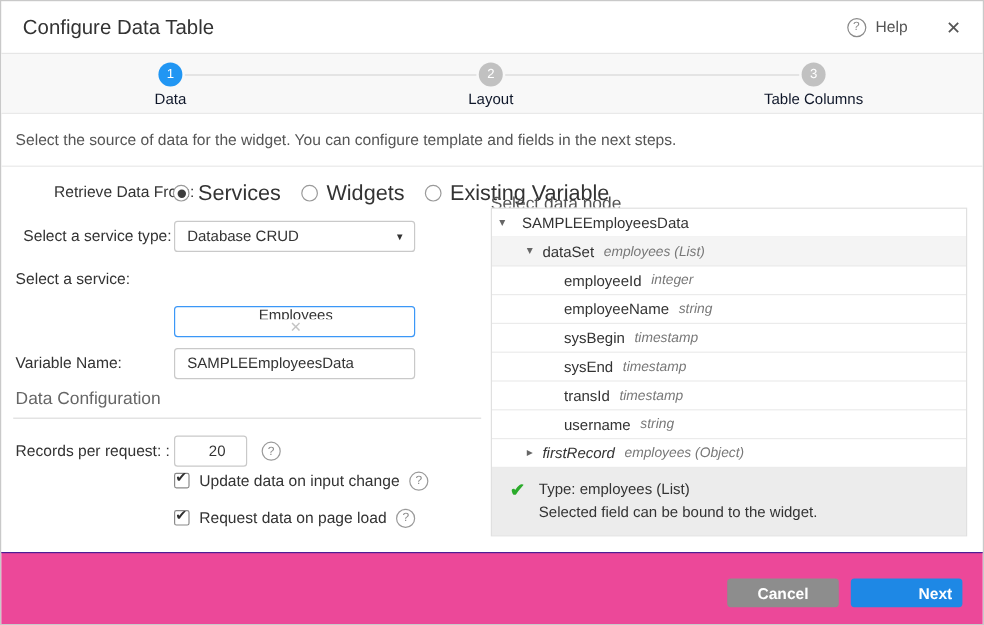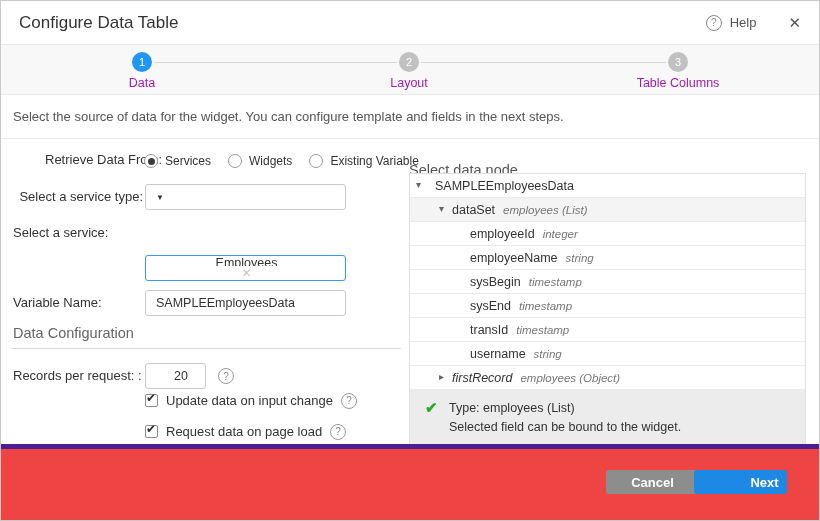--- a/index.html
+++ b/index.html
@@ -22,21 +22,21 @@
   .close-x { font-size:15px; color:#555; margin-left:24px; cursor:pointer; }
 
   
   .stepper { position:absolute; left:0; top:44px; width:100%; height:50px;
              background:#f8f8f8; border-bottom:1px solid #e9e9e9; }
   .step-line { position:absolute; top:17px; height:1px; background:#d7d7d7; }
   .step { position:absolute; top:7px; width:120px; margin-left:-60px; text-align:center; }
   .step-circle { width:20px; height:20px; border-radius:50%; margin:0 auto;
                  color:#fff; font-size:11px; display:flex; align-items:center;
                  justify-content:center; }
-  .step-label { font-size:12.5px; color:#a21caf; margin-top:4px; }
+  .step-label { font-size:12.5px; color:#0f172a; margin-top:4px; }
 
   
   .desc-row { position:absolute; left:0; top:94px; width:100%; height:44px;
               border-bottom:1px solid #e9e9e9; display:flex; align-items:center;
               padding:0 12px; font-size:13px; color:#555; }
 
   
   .main { position:absolute; left:0; top:138px; width:100%; height:321px; }
 
   .form-label { position:absolute; left:12px; width:130px; font-size:13px;
@@ -48,21 +48,21 @@
   .ctrl .grow { flex:1; overflow:hidden; white-space:nowrap; }
   .caret-solid { font-size:8px; color:#333; }
   .chev { width:7px; height:7px; border-right:1.5px solid #b4b4b4;
           border-bottom:1.5px solid #b4b4b4; transform:rotate(45deg);
           margin-top:-4px; }
   .ctrl.focused { border-color:#3b97f7; }
   .clear-x { color:#c4c4c4; font-size:12px; }
 
   .radio-group { position:absolute; left:143px; top:14px; display:flex;
                  gap:17px; align-items:center; height:16px; }
-  .radio-item { display:flex; align-items:center; gap:7px; font-size:12px; color:#333;text-align:center; }
+  .radio-item { display:flex; align-items:center; gap:7px; font-size:18px; color:#333;text-align:center; }
   .radio-circle { width:14px; height:14px; border:1px solid #9a9a9a; border-radius:50%;
                   display:flex; align-items:center; justify-content:center; background:#fff; }
   .radio-dot { width:7px; height:7px; border-radius:50%; background:#3d3d3d; }
 
   .section-title { position:absolute; left:12px; top:186px; font-size:14.5px; color:#666; }
   .section-hr { position:absolute; left:10px; top:209px; width:390px; height:1px;
                 background:#ddd; }
 
   .help-icon { width:16px; height:16px; border:1.5px solid #9a9a9a; border-radius:50%;
                font-size:10px; color:#8a8a8a; display:inline-flex; align-items:center;
@@ -86,28 +86,28 @@
   .tree-expander { position:absolute; font-size:10px; color:#666; top:5px; }
   .tree-name { white-space:nowrap; }
   .tree-name.italic { font-style:italic; }
   .tree-type { font-style:italic; font-size:11.5px; color:#777; margin-left:8px; white-space:nowrap; }
   .tree-info { background:#ececec; padding:9px 12px 9px 39px; position:relative; }
   .tree-info .check { position:absolute; left:15px; top:9px; font-size:15px;
                       font-weight:bold; }
   .info-line { font-size:12.5px; color:#333; line-height:19px; }
 
   
-  .footer { position:absolute; left:0; bottom:0; width:100%; height:76px;
-            border-top:5px solid #4c1d95; background:#ef4444; }
+  .footer { position:absolute; left:0; bottom:0; width:100%; height:60px;
+            border-top:1px solid #4c1d95; background:#ec4899; }
   .btn { position:absolute; top:21px; width:93px; height:24px; border:none;
          border-radius:3px; color:#fff; font-size:13px; font-weight:600;
          font-family:"Liberation Sans", sans-serif; cursor:pointer;
          display:flex; align-items:center; justify-content:center; }
   .btn-cancel { right:120px; }
-  .btn-next { right:32px;padding-left:48px; }
+  .btn-next { right:17px;padding-left:48px; }
 </style>
 </head>
 <body>
 
 <div class="dialog">
 
   <div class="dlg-header">
     <div class="dlg-title">Configure Data Table</div>
     <div class="header-right">
       <span class="qmark">?</span>
@@ -150,20 +150,21 @@
           <span>Widgets</span>
         </div>
         <div class="radio-item">
           <span class="radio-circle"></span>
           <span>Existing Variable</span>
         </div>
       </div>
 
     <div class="form-label" style="top:45px;text-align:right;">Select a service type:</div>
     <div class="ctrl" style="top:45px;">
+      <span class="grow">Database CRUD</span>
       <span class="caret-solid">▼</span>
     </div>
 
     <div class="form-label" style="top:81px;">Select a service:</div>
 
     <div class="ctrl focused" style="top: 116px; border-color: rgb(59, 151, 247); flex-direction: column;">
       <span class="grow">Employees</span>
       <span class="clear-x">✕</span>
     </div>
 

